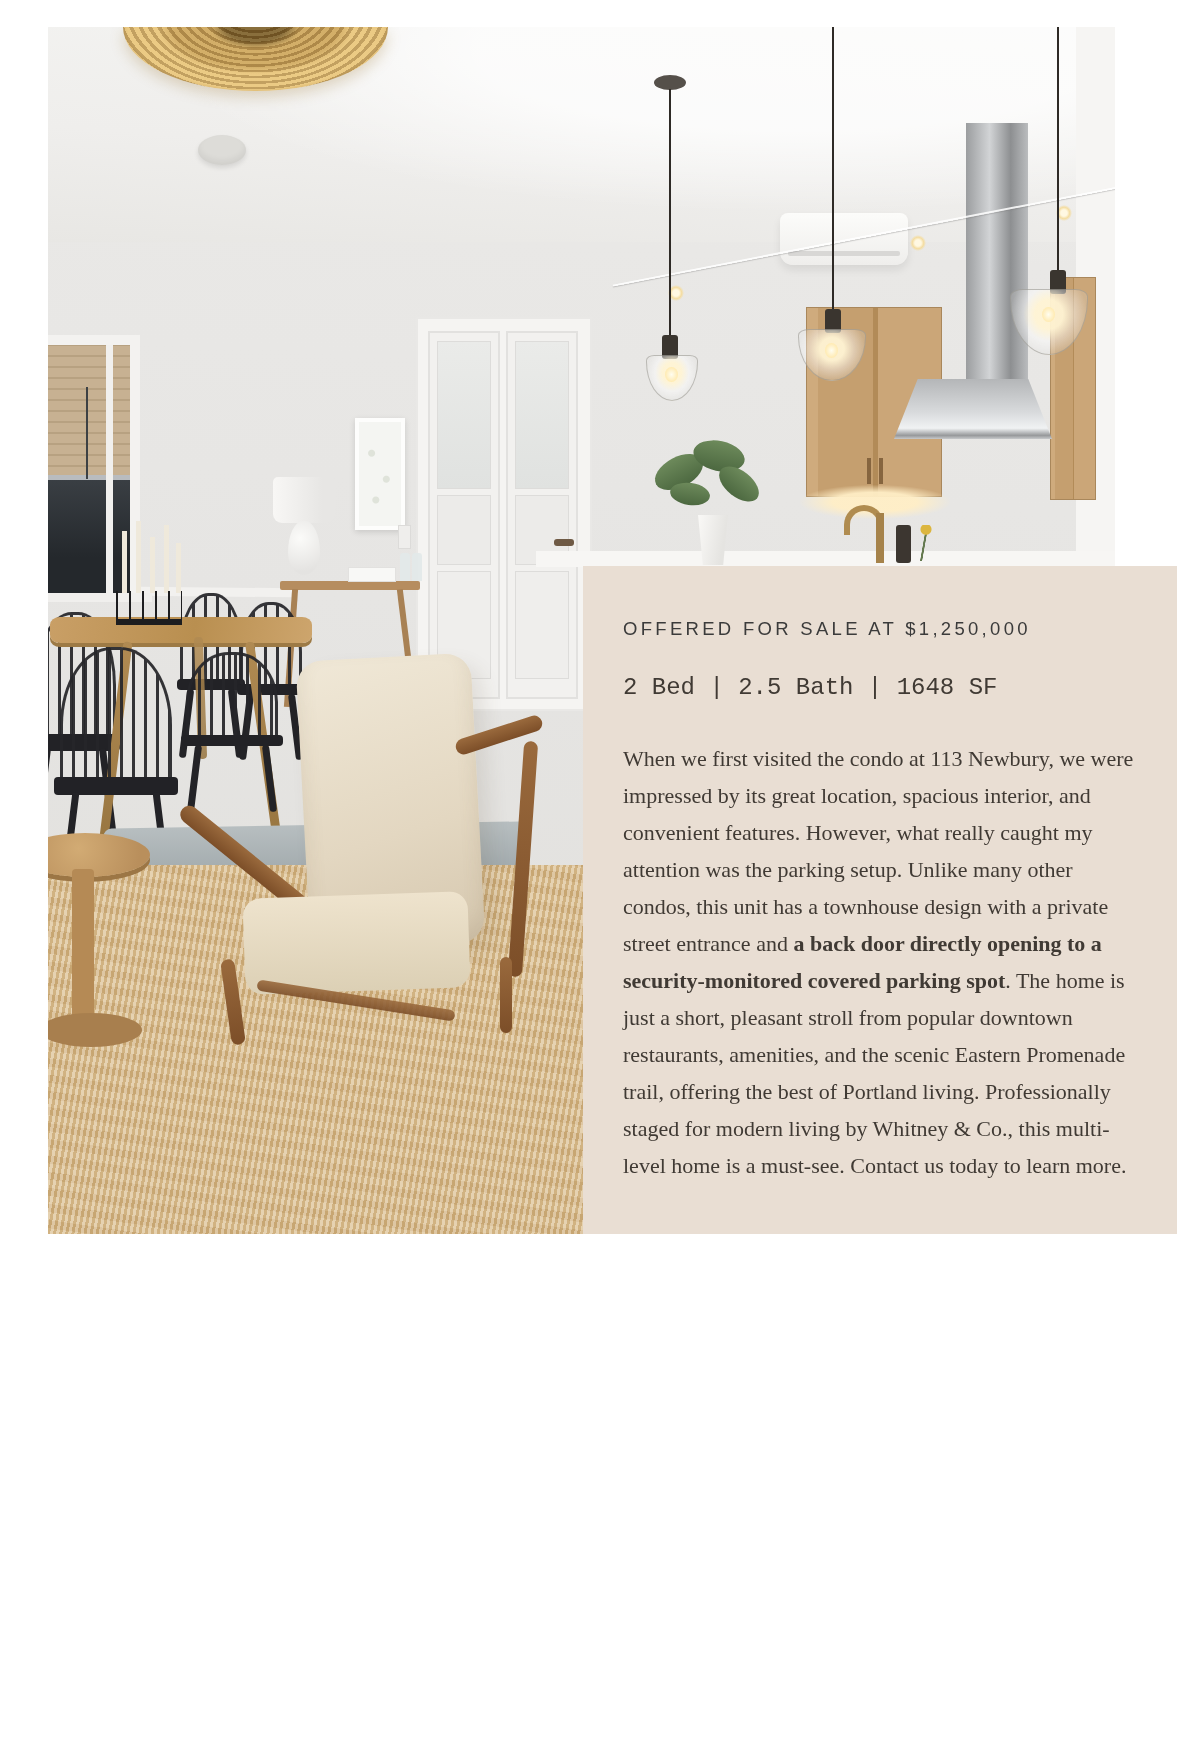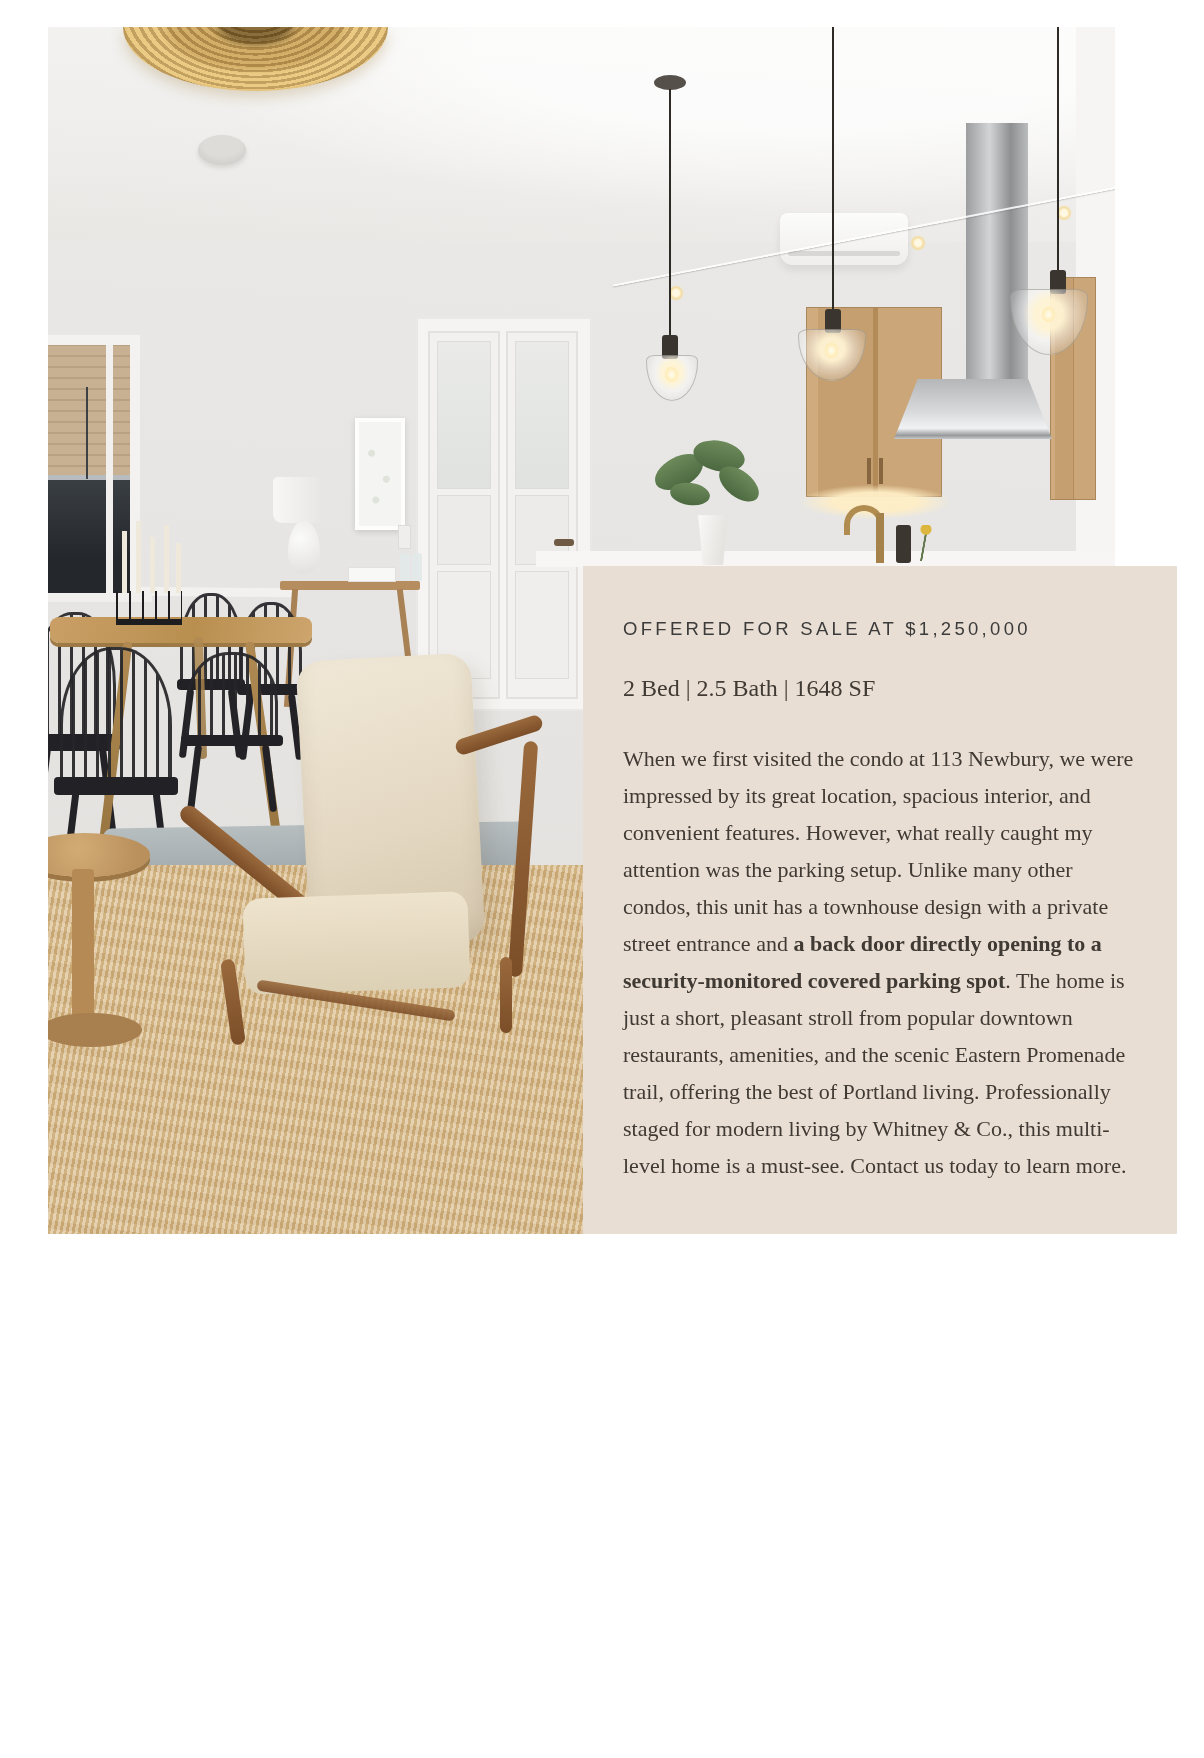--- a/index.html
+++ b/index.html
@@ -174,21 +174,21 @@
     background:radial-gradient(#fffdf0,#ffe9ad 75%);border-radius:50%;filter:blur(.6px)}
   .shA{left:598px;top:328px;width:52px;height:46px}
   .shB{left:750px;top:302px;width:68px;height:52px}
   .shC{left:962px;top:262px;width:78px;height:66px}
 
   
   .card{position:absolute;left:583px;top:566px;width:594px;height:809px;background:var(--card_bg);
     padding:52px 38px 0 40px;overflow:hidden;z-index:5}
   .eyebrow{font-size:18.5px;letter-spacing:3.3px;color:var(--heading_text);line-height:22px}
   .title{font-weight:400;font-size:32px;letter-spacing:.5px;color:var(--heading_text);margin-top:24px;line-height:40px}
-  .specs{font-family:Liberation Serif, serif;font-size:24px;color:var(--serif_text);
+  .specs{font-family:Liberation Mono, monospace;font-size:24px;color:var(--serif_text);
     margin-top:34px;line-height:28px}
   .desc{font-family:"Liberation Serif","DejaVu Serif",serif;font-size:22px;line-height:37px;
     color:var(--serif_text);margin-top:38px;width:516px}
   .desc .b{font-weight:700}
 
   
   .cta{position:absolute;left:474px;top:1417px;width:239px;height:100px;border:2.5px solid var(--button_border);
     display:flex;align-items:center;justify-content:center;font-size:24px;letter-spacing:2.5px;
     color:var(--button_text);background:#fff;text-decoration:none;cursor:pointer;z-index:6}
 

